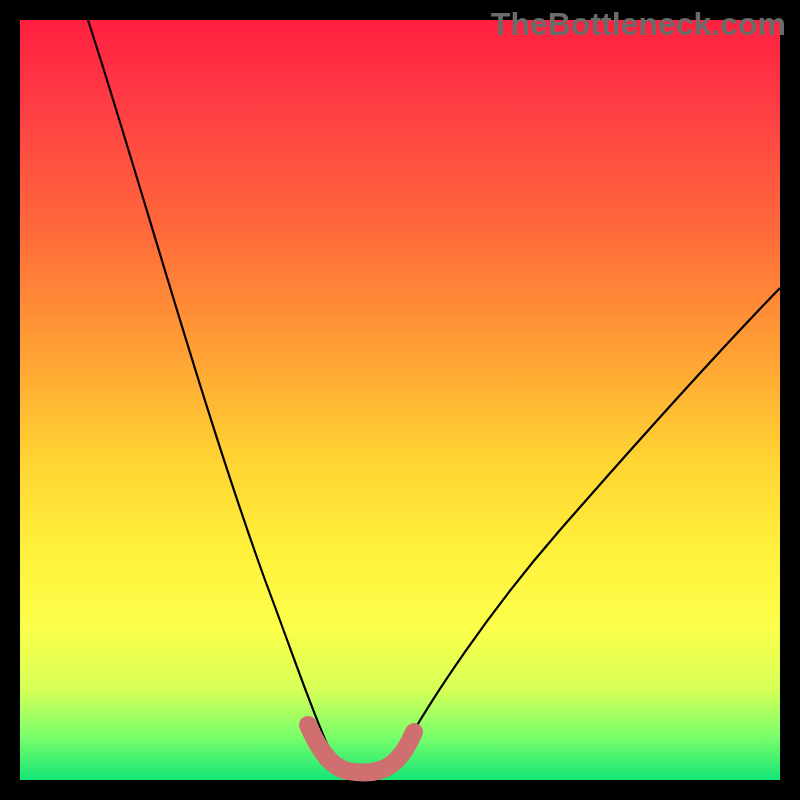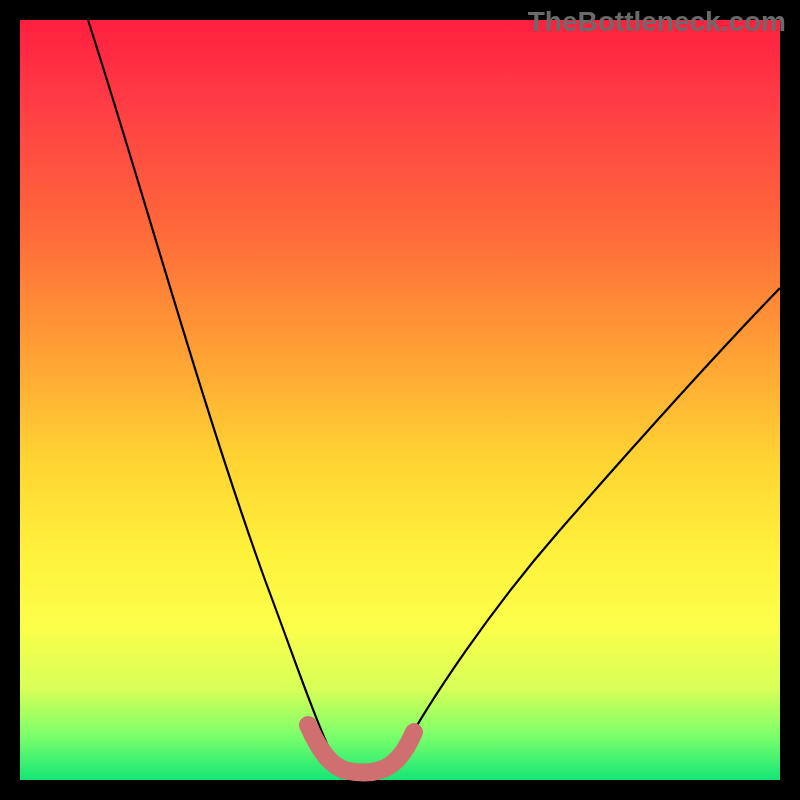--- a/index.html
+++ b/index.html
@@ -15,21 +15,21 @@
     position: relative;
     width: 800px;
     height: 800px;
     background: #000;
   }
   .watermark {
     position: absolute;
     top: 6px;
     right: 14px;
     color: #6b6b6b;
-    font-size: 28px;
+    font-size: 32px;
     font-weight: 600;
     z-index: 5;
     user-select: none;
   }
   .plot {
     position: absolute;
     left: 20px;
     top: 20px;
     width: 760px;
     height: 760px;

